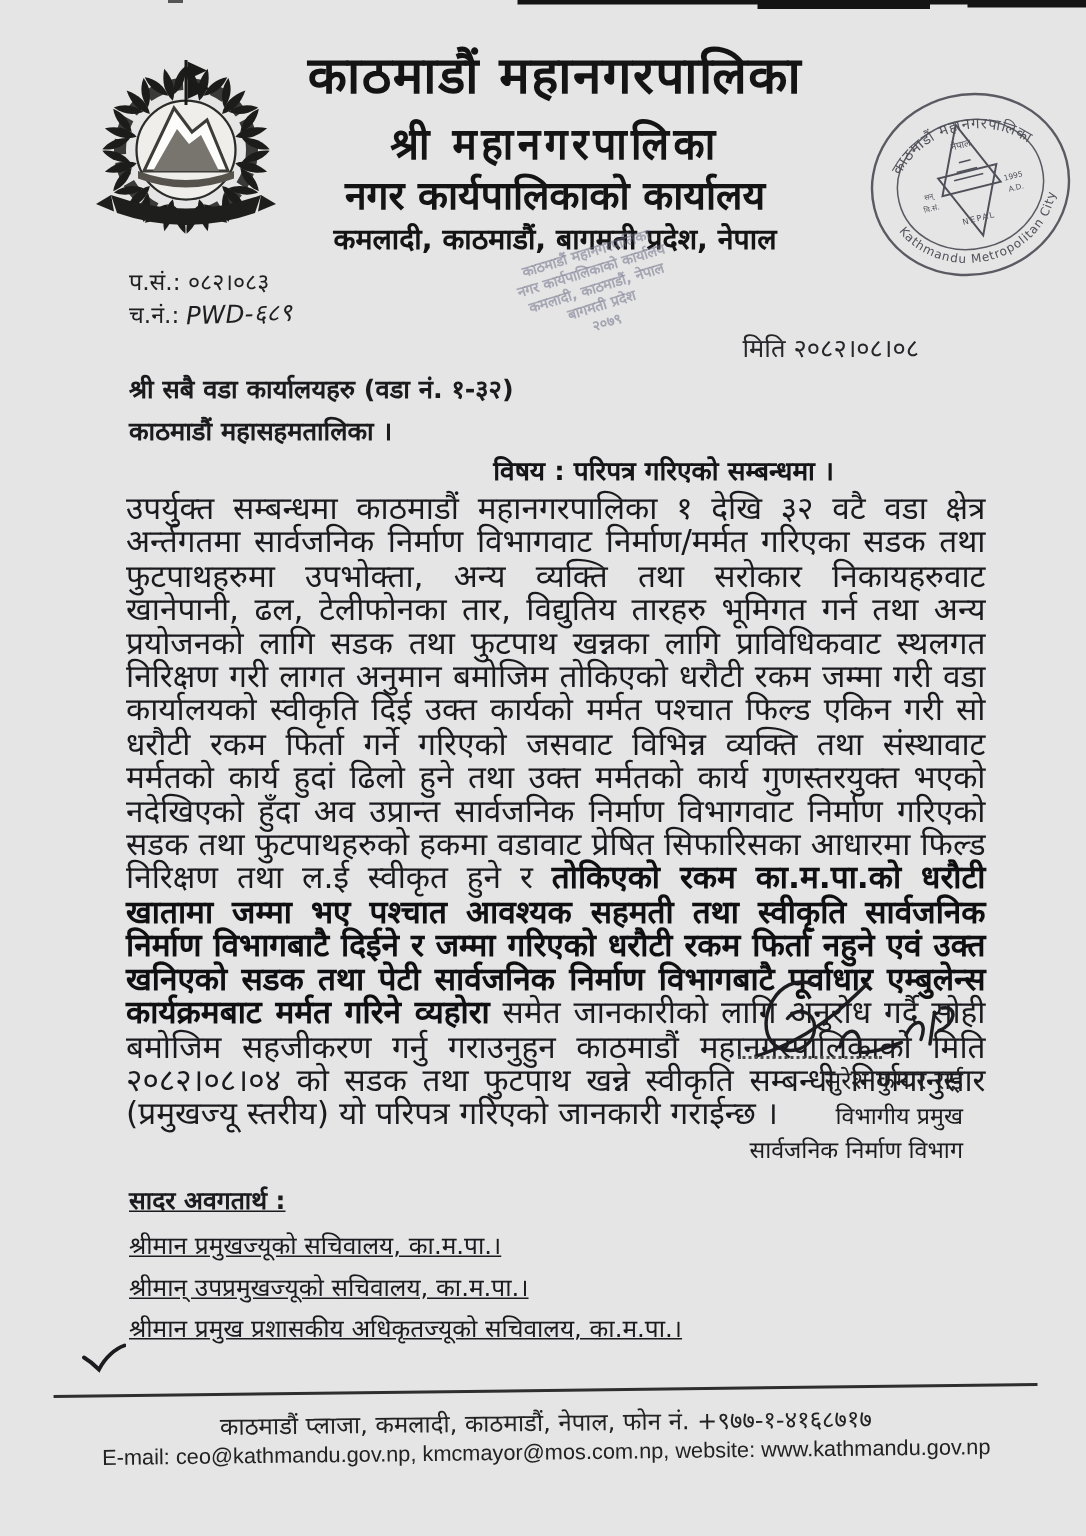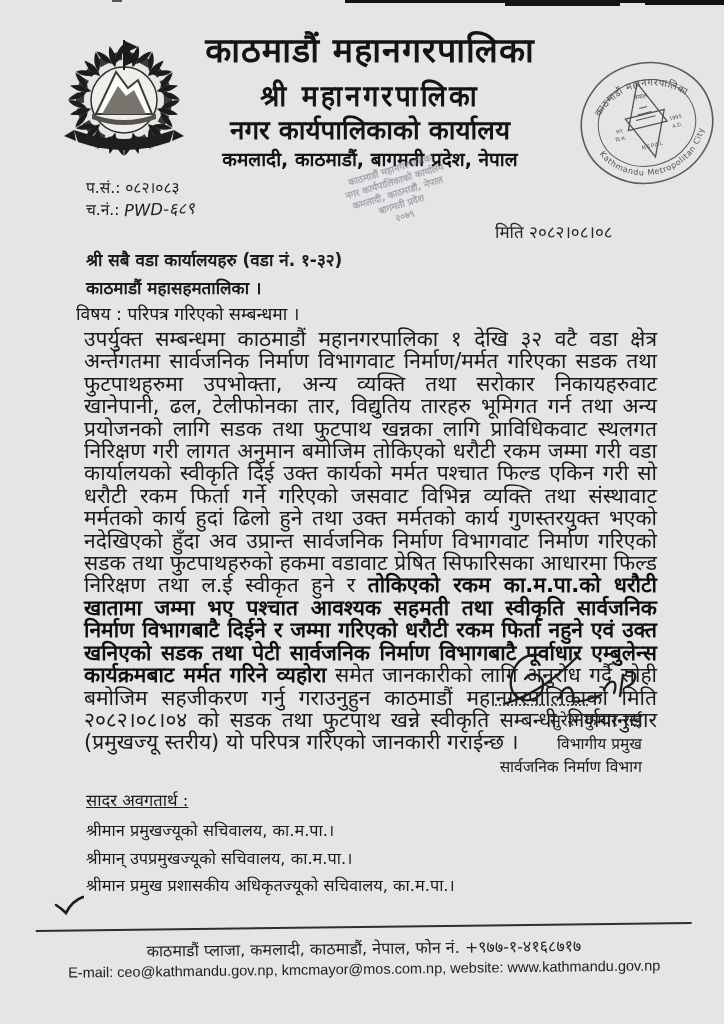--- a/index.html
+++ b/index.html
@@ -23,35 +23,35 @@
   .ch-val{font-style:italic;display:inline-block;transform:rotate(-2deg);font-size:16.5px;}
   
   .rstamp{left:318px;top:163px;width:160px;text-align:center;
     transform:rotate(-17deg);color:rgba(105,108,132,0.52);
     font-size:9.5px;line-height:12px;font-weight:600;}
   
   .dateline{left:495px;top:220px;width:190px;text-align:left;font-size:17px;color:#26262b;}
   
   .recipient{left:86px;top:246px;font-size:17px;font-weight:600;line-height:28px;color:#1b1b1e;}
   
-  .subject{left:76px;top:301px;width:470px;text-align:left;font-size:17.5px;font-weight:normal;color:#151518;}
+  .subject{left:86px;top:301px;width:470px;text-align:right;font-size:17.5px;font-weight:bold;color:#151518;}
   
   .body-par{left:84px;top:328px;width:573px;font-size:21px;line-height:22.4px;
     text-align:justify;color:#1a1a1e;margin:0;}
   .body-par b{color:#0f0f12;}
   
   .sig-dots{left:492px;top:696px;width:96px;height:8px;border-bottom:2px dotted #4a4a4a;}
   .sig-block{left:452px;top:708px;width:190px;text-align:right;color:#1c1c20;}
   .sig-name{font-size:16.5px;font-weight:500;line-height:25px;}
   .sig-desig{font-size:15.5px;line-height:23px;}
   .sig-dept{font-size:15.5px;line-height:23px;}
   
   .cc{left:86px;top:788px;font-size:16.3px;color:#1b1b1f;}
-  .cc-head{font-weight:normal;text-decoration:underline;font-size:16.5px;margin-bottom:6px;}
-  .cc ul{list-style:none;margin:0;padding:0;line-height:27.5px;}
+  .cc-head{font-weight:bold;text-decoration:underline;font-size:16.5px;margin-bottom:6px;}
+  .cc ul{list-style:none;margin:0;padding:0;line-height:27.5px;text-decoration:underline;}
   
   .action{left:84px;top:893px;font-size:16.2px;color:#1b1b1f;}
   .action-label{font-weight:bold;text-decoration:underline;}
   
   .footer{left:36px;top:926px;width:656px;transform:rotate(-0.7deg);text-align:center;color:#222;}
   .footer-rule{border-top:2px solid #2e2e2e;width:100%;height:0;}
   .footer-l1{margin-top:9px;font-size:16px;}
   .footer-l2{margin-top:2px;font-size:14.5px;font-family:"Liberation Sans","DejaVu Sans",sans-serif;}
 </style>
 </head>

